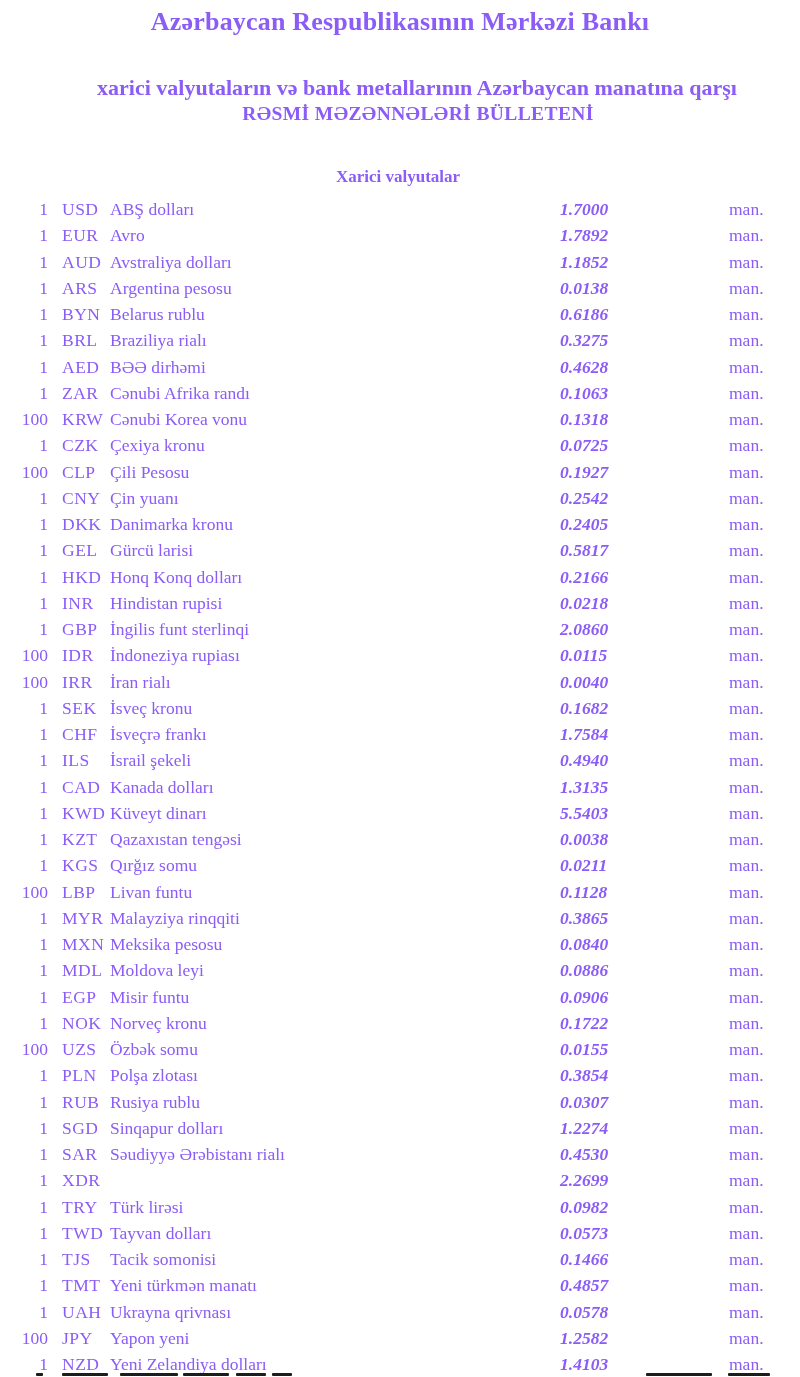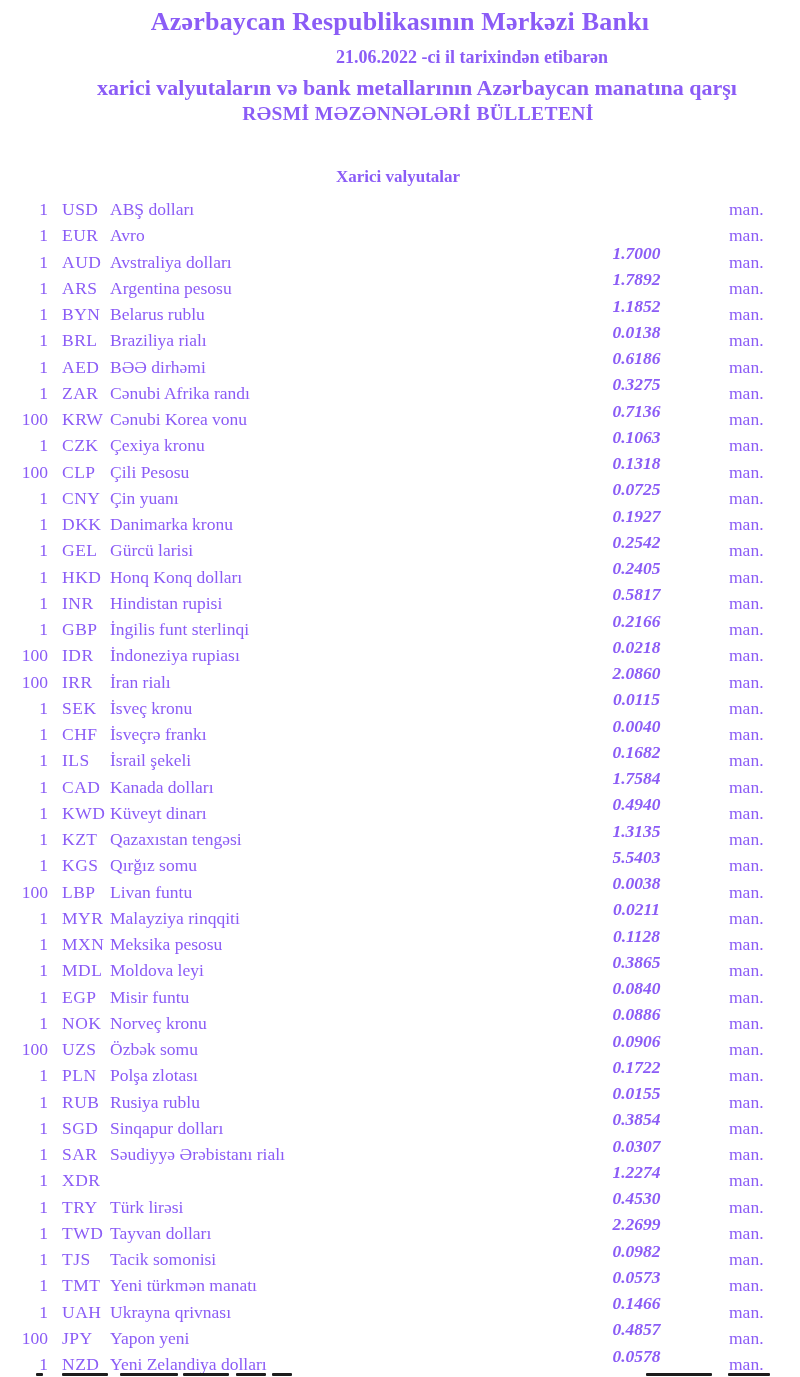--- a/index.html
+++ b/index.html
@@ -40,33 +40,32 @@
   .row{
     position:relative;height:26.25px;font-size:17.5px;
   }
   .row > span{
     position:absolute;top:50%;transform:translateY(-50%);
     white-space:nowrap;line-height:1;
   }
   .qty{left:0;width:48px;text-align:right;}
   .code{left:62px;width:50px;text-align:left;letter-spacing:0.5px;}
   .name{left:110px;}
-  .rate{left:560px;width:153px;text-align:center;font-weight:bold;font-style:italic;margin-top:44px;}
+  .rate{left:560px;width:153px;text-align:left;font-weight:bold;font-style:italic;}
   .man{left:729px;}
   
   .fragments{position:absolute;top:1373px;left:0;width:800px;height:4px;}
   .fragments i{position:absolute;top:0;height:3px;background:#1c1c1c;border-radius:1px;}
 </style>
 </head>
 <body>
 
 <div class="page">
 
   <div class="bank-name">Azərbaycan Respublikasının Mərkəzi Bankı</div>
-  <div class="date-line">21.06.2022 -ci il tarixindən etibarən</div>
   <div class="subject-line">xarici valyutaların və bank metallarının Azərbaycan manatına qarşı</div>
   <div class="bulletin-title">RƏSMİ MƏZƏNNƏLƏRİ BÜLLETENİ</div>
 
   <div class="section-title">Xarici valyutalar</div>
 
   <div class="rates">
       <div class="row">
         <span class="qty">1</span>
         <span class="code">USD</span>
         <span class="name">ABŞ dolları</span>
@@ -105,21 +104,21 @@
         <span class="qty">1</span>
         <span class="code">BRL</span>
         <span class="name">Braziliya rialı</span>
         <span class="rate">0.3275</span>
         <span class="man">man.</span>
       </div>
       <div class="row">
         <span class="qty">1</span>
         <span class="code">AED</span>
         <span class="name">BƏƏ dirhəmi</span>
-        <span class="rate">0.7136</span>
+        <span class="rate">0.4628</span>
         <span class="man">man.</span>
       </div>
       <div class="row">
         <span class="qty">1</span>
         <span class="code">ZAR</span>
         <span class="name">Cənubi Afrika randı</span>
         <span class="rate">0.1063</span>
         <span class="man">man.</span>
       </div>
       <div class="row">

